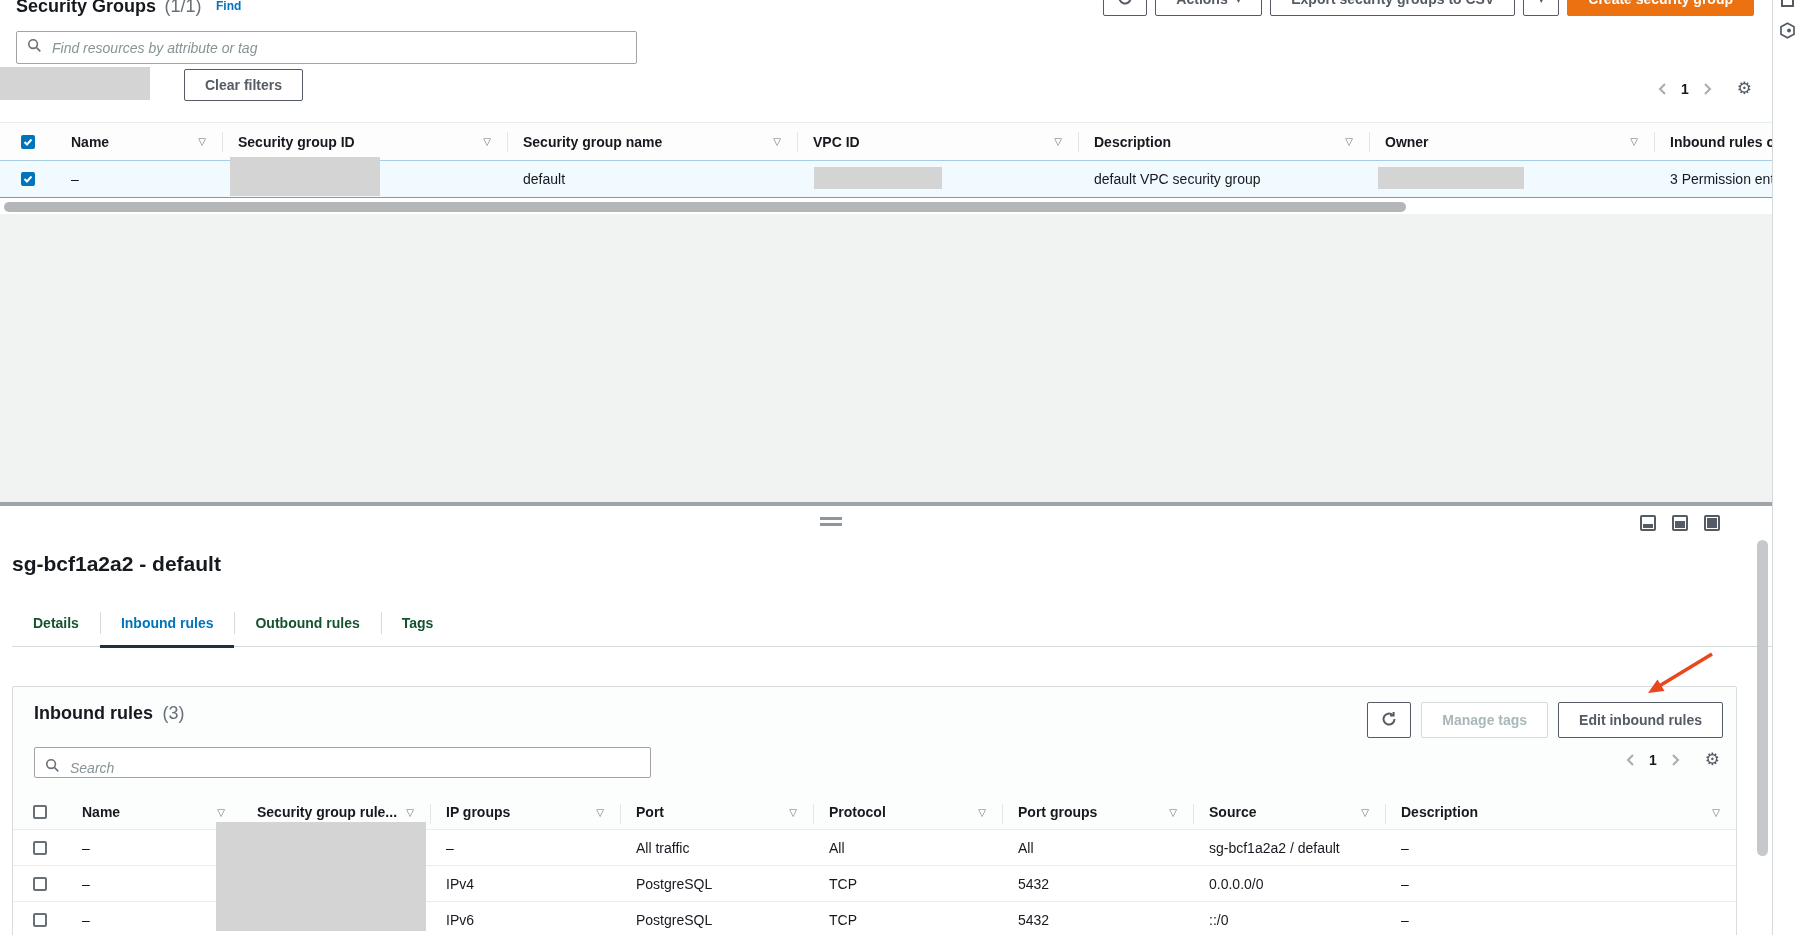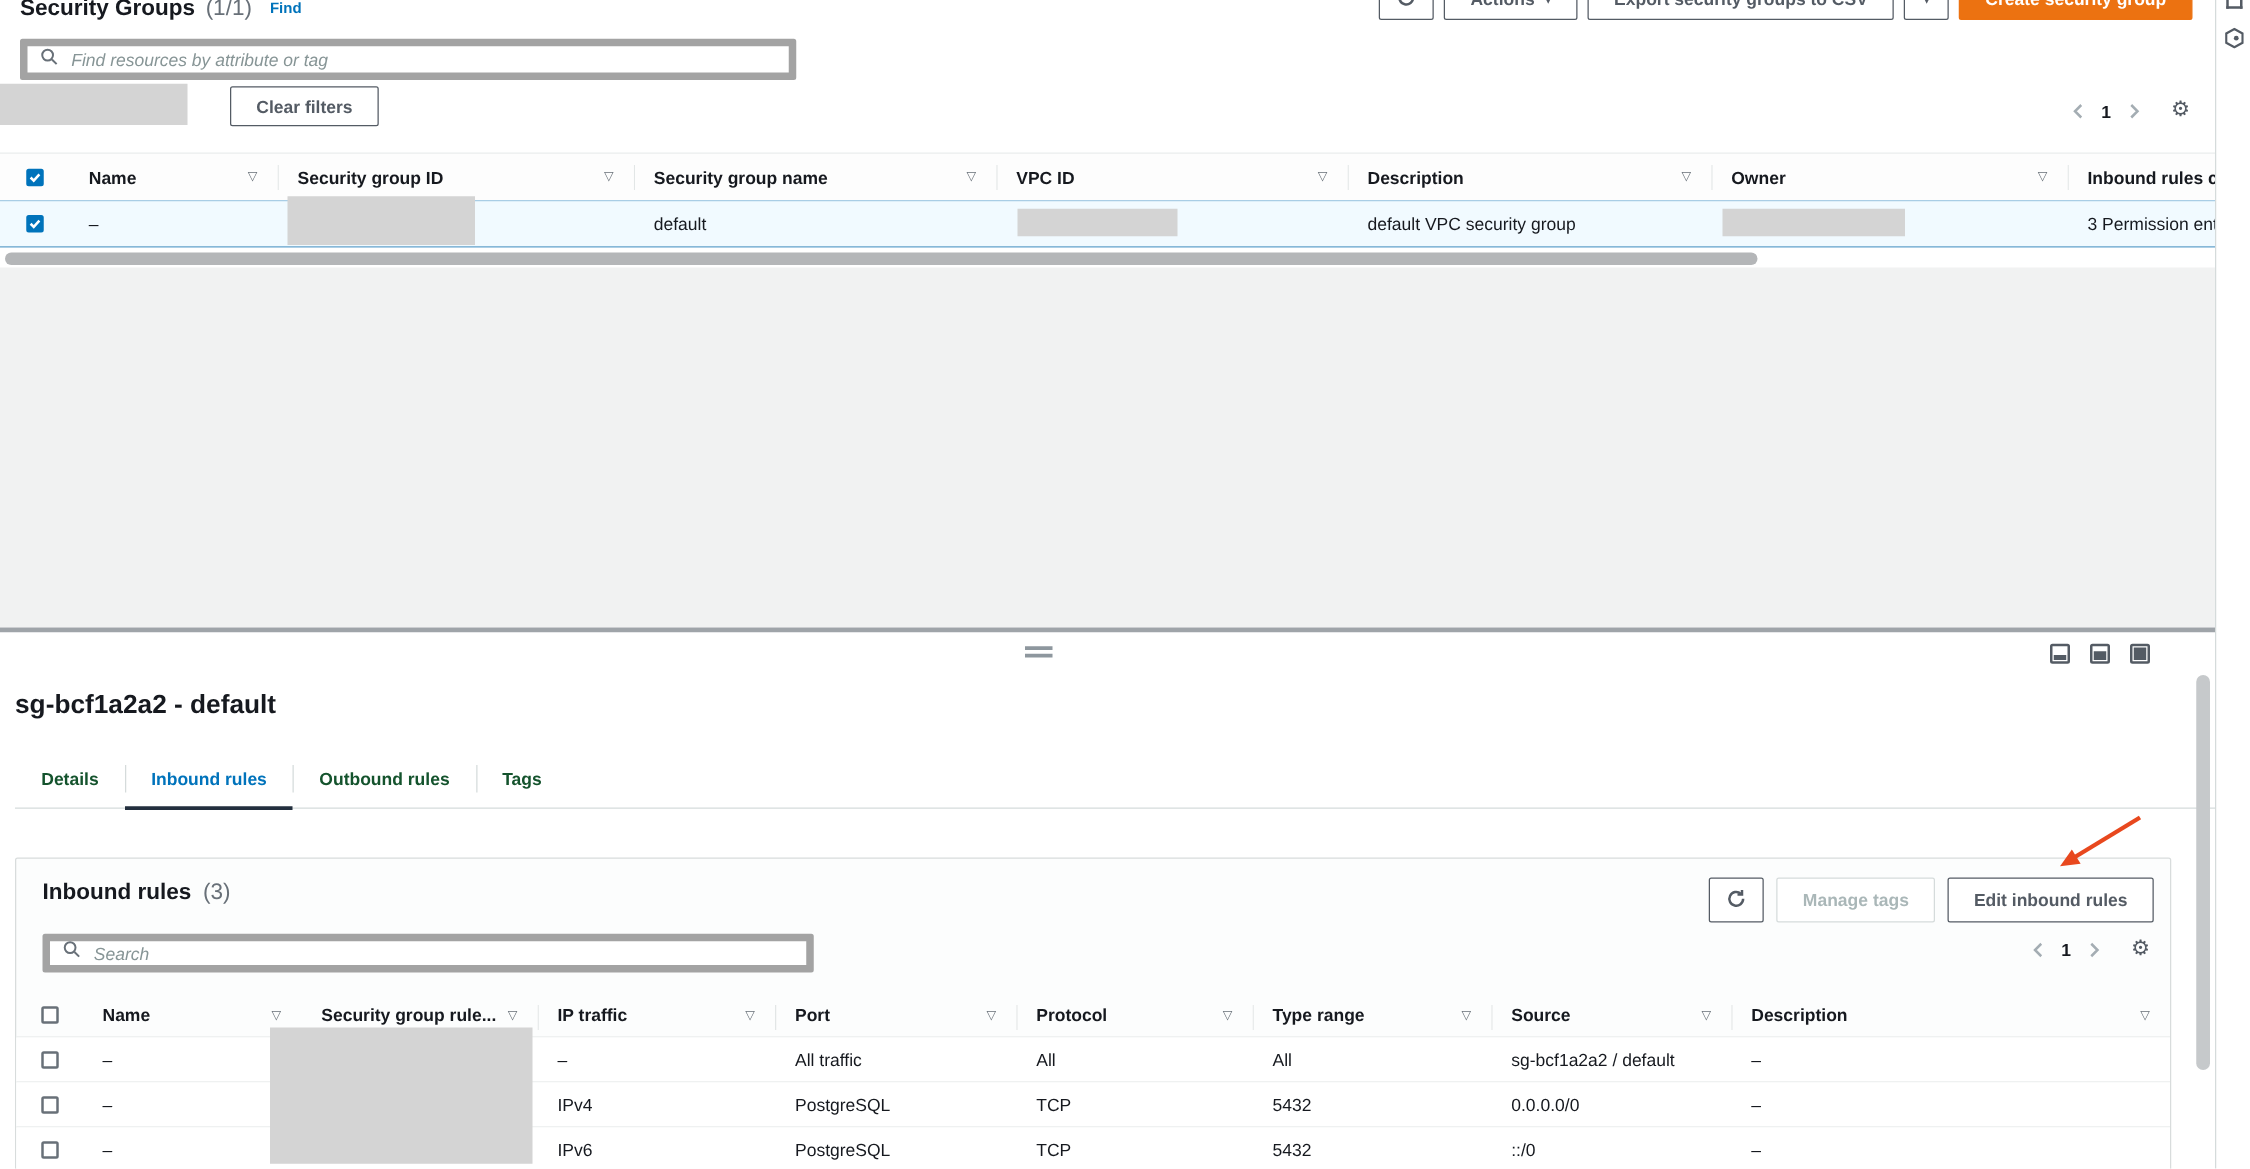--- a/index.html
+++ b/index.html
@@ -18,21 +18,21 @@
   .btn { height:34px; display:flex; align-items:center; justify-content:center; background:#fff;
          border:1px solid #545b64; border-radius:2px; color:#545b64; font-weight:bold; font-size:14px;
          padding:0 20px; white-space:nowrap; cursor:pointer; }
   .btn .caret { font-family:"DejaVu Sans",sans-serif; font-size:11px; margin-left:8px; }
   .btn.icon-btn { width:44px; padding:0; }
   .btn.caret-only { width:36px; padding:0; }
   .btn.primary { background:#ec7211; border-color:#ec7211; color:#fff; }
   .btn.disabled { border-color:#d5dbdb; color:#aab7b8; cursor:default; }
 
   .search-box { position:absolute; display:flex; align-items:center; background:#fff;
-                border:6px solid #a3a3a3; border-radius:2px; padding:0 10px; gap:8px; }
+                border:1px solid #a3a3a3; border-radius:2px; padding:0 10px; gap:8px; }
   .search-box input { border:none; outline:none; flex:1; font-size:14px; font-style:italic; color:#16191f;
                       background:transparent; font-family:inherit; }
   .search-box input::placeholder { color:#879596; font-style:italic; }
   #find-box { left:16px; top:31px; width:621px; height:33px; }
 
   .redact { position:absolute; background:#d4d4d4; }
 
   .clear-filters { position:absolute; left:184px; top:69px; height:32px; }
 
   .pagination { display:flex; align-items:center; gap:14px; }
@@ -331,33 +331,33 @@
           </div>
           <div class="cell th ic1">
               <span>Name</span>
               <span class="sort">▽</span>
             </div>
           <div class="cell th ic2">
               <span>Security group rule...</span>
               <span class="sort">▽</span>
             </div>
           <div class="cell th sep ic3">
-              <span>IP traffic</span>
+              <span>IP groups</span>
               <span class="sort">▽</span>
             </div>
           <div class="cell th sep ic4">
               <span>Port</span>
               <span class="sort">▽</span>
             </div>
           <div class="cell th sep ic5">
               <span>Protocol</span>
               <span class="sort">▽</span>
             </div>
           <div class="cell th sep ic6">
-              <span>Type range</span>
+              <span>Port groups</span>
               <span class="sort">▽</span>
             </div>
           <div class="cell th sep ic7">
               <span>Source</span>
               <span class="sort">▽</span>
             </div>
           <div class="cell th sep ic8">
               <span>Description</span>
               <span class="sort">▽</span>
             </div>

